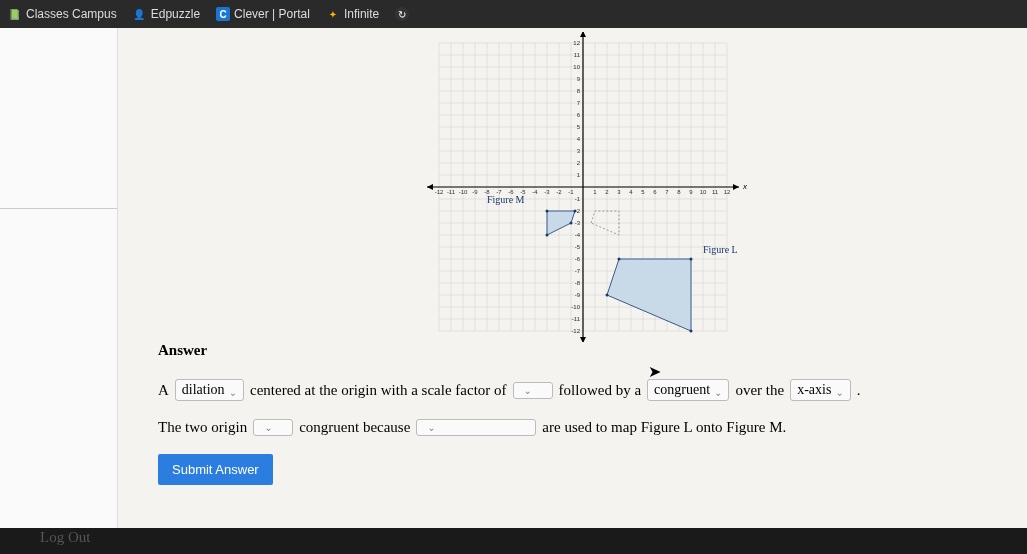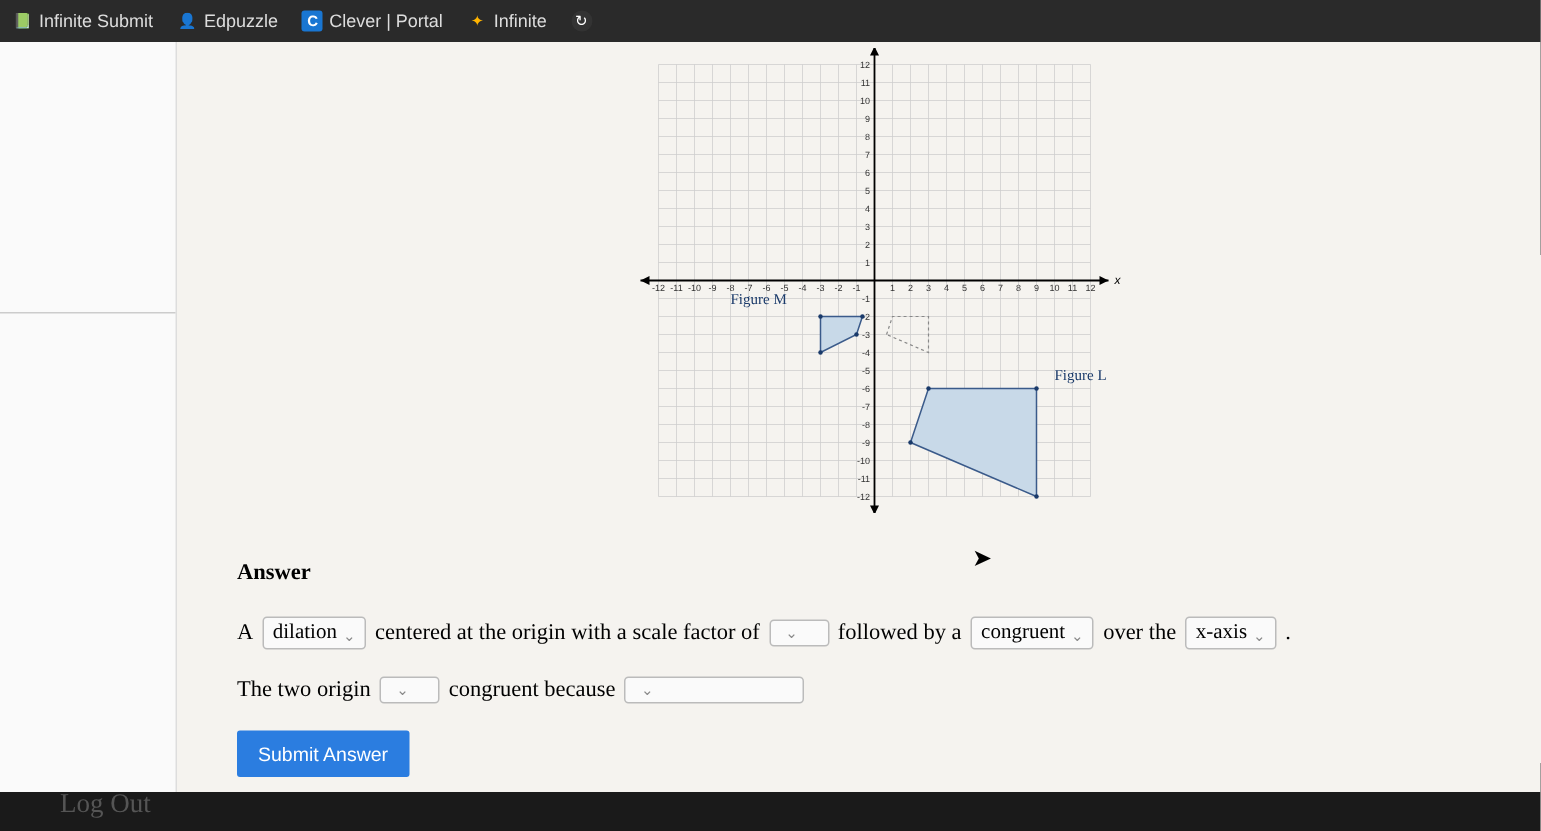--- a/index.html
+++ b/index.html
@@ -6,45 +6,45 @@
 body { width: 1027px; height: 554px; font-family: Arial, sans-serif; background: #1a1a1a; overflow: hidden; position: relative; }
 .bookmarks { height: 28px; background: #2a2a2a; display: flex; align-items: center; padding: 0 8px; gap: 16px; font-size: 12px; color: #ddd; }
 .bookmark { display: flex; align-items: center; gap: 4px; cursor: pointer; }
 .bm-icon { width: 14px; height: 14px; display: flex; align-items: center; justify-content: center; font-size: 10px; }
 .content-wrap { background: #f5f3ef; height: 500px; display: flex; }
 .sidebar { width: 118px; background: #fafafa; border-right: 1px solid #ddd; position: relative; }
 .sidebar-line { height: 1px; background: #ccc; margin-top: 180px; }
 .main { flex: 1; padding: 0 20px 0 40px; position: relative; }
 .graph-container { display: flex; justify-content: center; padding-top: 4px; }
 svg.graph { width: 360px; height: 310px; }
-.answer-section { margin-top: 32px; }
+.answer-section { }
 .answer-label { font-weight: bold; font-size: 15px; margin-bottom: 20px; font-family: Georgia, serif; }
 .answer-line { font-family: Georgia, serif; font-size: 15px; display: flex; align-items: center; flex-wrap: wrap; gap: 6px; margin-bottom: 18px; }
 .dropdown { display: inline-flex; align-items: flex-end; border: 1px solid #bbb; background: #fafafa; padding: 2px 6px; border-radius: 3px; font-size: 14px; cursor: pointer; }
 .dropdown.empty { min-width: 40px; }
 .chevron { margin-left: 4px; font-size: 10px; color: #888; }
 .submit-btn { background: #2b7de0; color: #ffffff; border: none; padding: 8px 14px; font-size: 13px; cursor: pointer; border-radius: 2px; }
-.logout { position: absolute; bottom: 8px; left: 40px; color: #555; font-size: 18px; cursor: pointer; font-family: Georgia, serif; }
+.logout { position: absolute; bottom: 8px; left: 40px; color: #555; font-size: 15px; cursor: pointer; font-family: Georgia, serif; }
 .grid-line { stroke: #ccc; stroke-width: 0.5; }
 .axis-line { stroke: #000; stroke-width: 1.2; }
 .tick-text { font-size: 6px; fill: #333; }
 .axis-label { font-size: 8px; fill: #000; font-style: italic; }
 .figure-label { font-size: 10px; fill: #1a3a6a; font-family: Georgia, serif; }
 .polyL { fill: #c8d9e8; stroke: #3a5a8a; stroke-width: 1; }
 .polyM { fill: #c8d9e8; stroke: #3a5a8a; stroke-width: 1; }
 .polyDash { fill: none; stroke: #888; stroke-width: 0.8; stroke-dasharray: 2,2; }
 .cursor-arrow { position: absolute; font-size: 16px; color: #000; pointer-events: none; }
 </style>
 </head>
 <body>
 
 <div class="bookmarks">
   <div class="bookmark">
     <span class="bm-icon">📗</span>
-    <span>Infinite Submit</span>
+    <span>Classes Campus</span>
   </div>
   <div class="bookmark">
     <span class="bm-icon">👤</span>
     <span>Edpuzzle</span>
   </div>
   <div class="bookmark">
     <span class="bm-icon" style="background:#1976d2;color:#fff;border-radius:2px;width:14px;height:14px;font-weight:bold;">C</span>
     <span>Clever | Portal</span>
   </div>
   <div class="bookmark">
@@ -220,20 +220,21 @@
 
       <div class="answer-line">
         <span>The two origin</span>
         <span class="dropdown empty">
           <span class="chevron">⌄</span>
         </span>
         <span>congruent because</span>
         <span class="dropdown empty" style="min-width:120px;">
           <span class="chevron">⌄</span>
         </span>
+        <span>are used to map Figure L onto Figure M.</span>
       </div>
 
       <button class="submit-btn">Submit Answer</button>
     </div>
   </div>
 </div>
 
 <div class="logout">Log Out</div>
 
 <div class="cursor-arrow" style="top:362px;left:648px;">➤</div>

